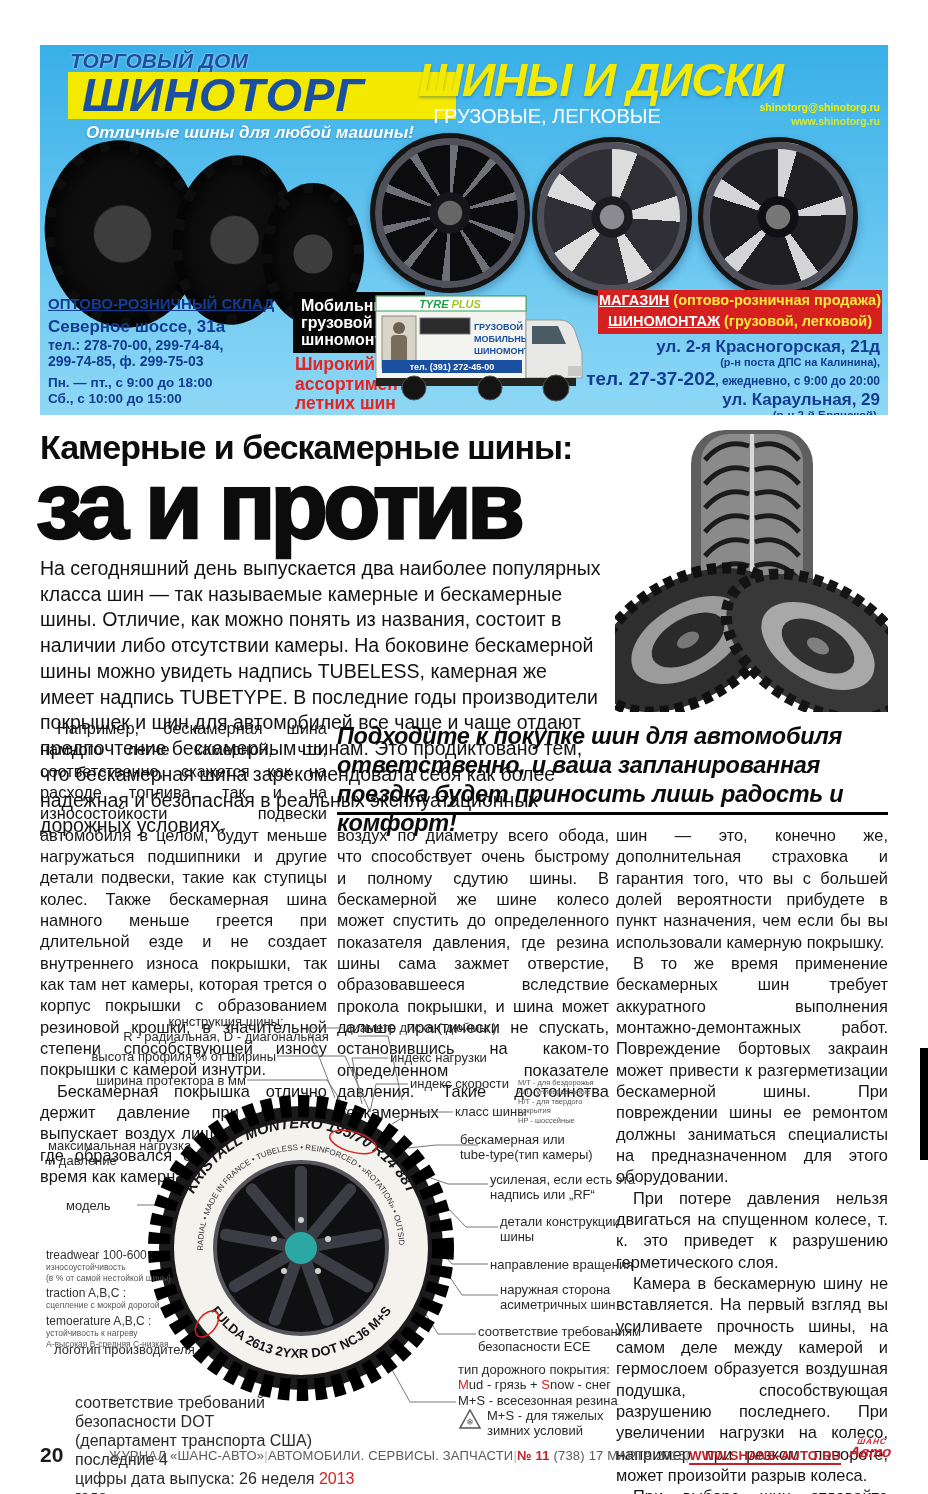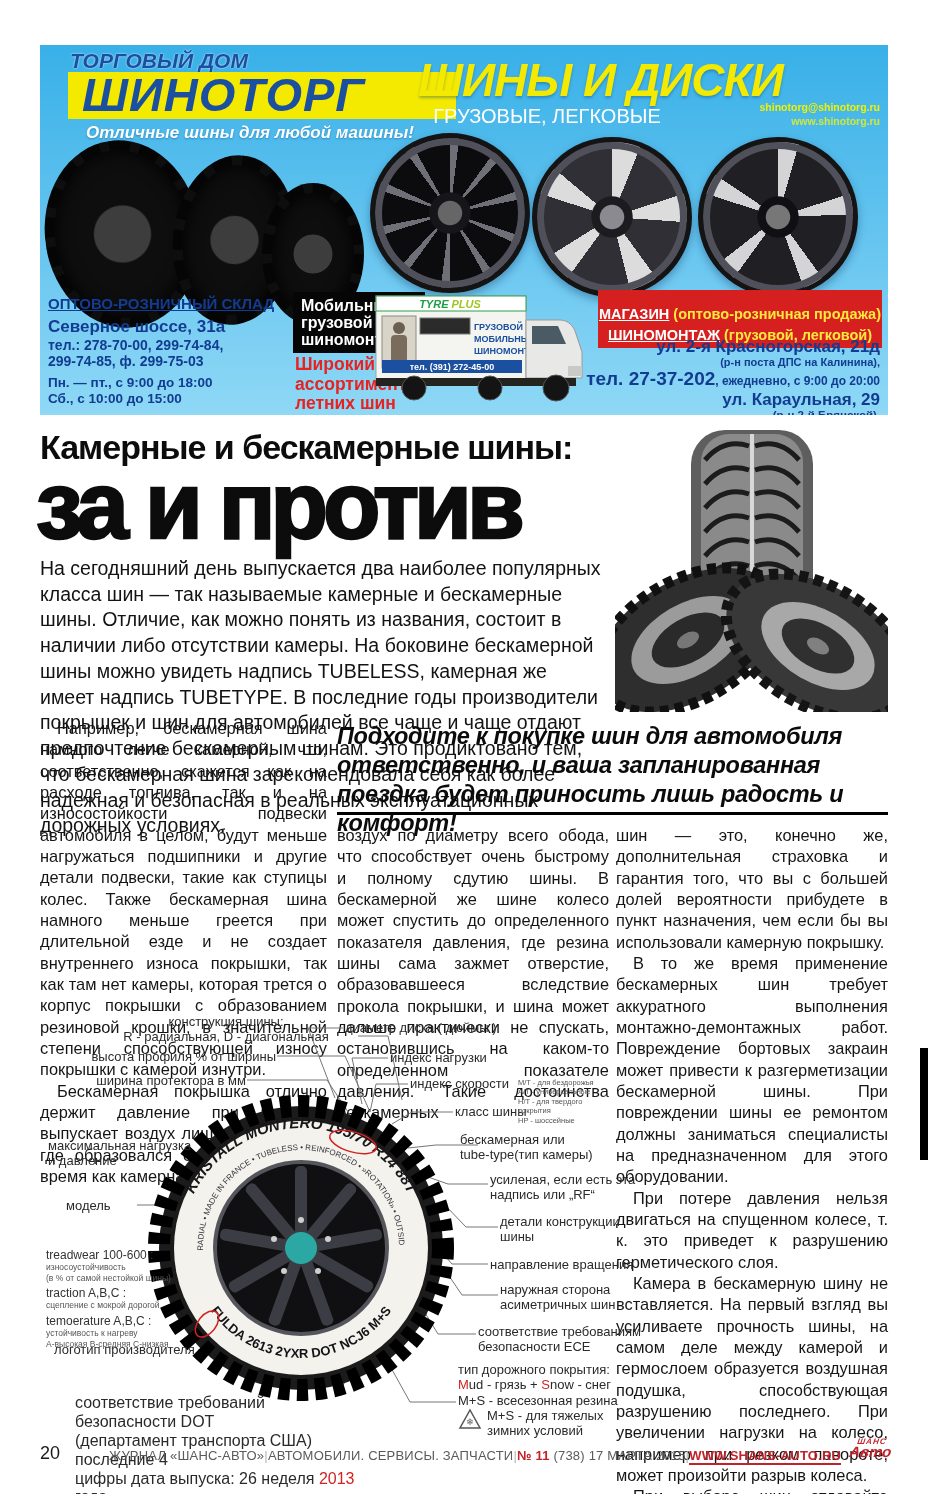--- a/index.html
+++ b/index.html
@@ -30,21 +30,21 @@
   .wheel{border-radius:50%;border:5px solid #141414;box-shadow:inset 0 0 0 7px #50505a, 0 4px 8px rgba(0,40,90,.35)}
   .warehouse{left:8px;top:250px;width:255px;color:var(--navy,#123c92);line-height:1.18}
   .warehouse .wt{font-size:15px;font-weight:800;text-decoration:underline}
   .warehouse .wa{font-size:17px;font-weight:800;margin-top:4px}
   .warehouse .wp{font-size:14px;font-weight:800}
   .warehouse .wh{font-size:13.5px;font-weight:800;margin-top:5px}
   .blackbox{left:253px;top:247px;width:124px;height:56px;background:#060606;color:#fff;
       font-size:16px;font-weight:800;line-height:1.07;padding:5px 0 0 8px}
   .promo{left:255px;top:310px;font-size:17.5px;font-weight:800;line-height:1.12;color:var(--promo_red,#e62320)}
   .redbanner{left:558px;top:245px;width:284px;height:44px;background:var(--banner_red,#d6201f);
-      text-align:center;font-size:14.5px;font-weight:800;line-height:1.45;padding-top:14px}
+      text-align:center;font-size:14.5px;font-weight:800;line-height:1.45;padding-top:0}
   .redbanner .w{color:#fff;text-decoration:underline}
   .redbanner .y{color:#ffe93c}
   .shop{left:500px;top:292px;width:340px;text-align:right;color:var(--navy,#123c92);line-height:1.12}
   .shop .a1{font-size:17px;font-weight:800}
   .shop .n1{font-size:11px;font-weight:700}
   .shop .p1{font-size:19px;font-weight:800}
   .shop .p1n{font-size:12px;font-weight:700}
   .shop .a2{font-size:17px;font-weight:800}
   .shop .n2{font-size:11.5px;font-weight:700}
   
@@ -56,21 +56,21 @@
       line-height:1.23;color:#0b0b0b;letter-spacing:-.3px}
   .rule{left:337px;top:812px;width:551px;height:3px;background:#000}
   .col{font-size:16.4px;line-height:1.3;text-align:justify;color:#151515}
   .col p{margin:0;text-indent:17px}
   .blackbar{left:920px;top:1048px;width:8px;height:112px;background:#000}
   
   .lbl{font-size:13px;color:#2a2a2a;line-height:1.18}
   .lbl-term{font-size:12px;color:#333}
   .lbl-sm{font-size:8.5px;color:#555;line-height:1.25}
   
-  .pagenum{left:40px;top:1443px;font-size:18px;font-weight:400;color:#1a1a1a}
+  .pagenum{left:40px;top:1443px;font-size:21px;font-weight:700;color:#1a1a1a}
   .footline{left:120px;top:1448px;width:710px;display:flex;justify-content:center;gap:0;
       font-size:13px;color:#5a5a5a;letter-spacing:.2px;white-space:nowrap}
   .footline .red{color:var(--footer_red,#c2232a);font-weight:800}
   .footline .site{color:var(--footer_red,#c2232a);font-weight:800;border-bottom:2px solid var(--footer_red,#c2232a)}
   .footline .sep{color:#b5b5b5}
   .shanslogo{left:845px;top:1438px;width:52px;text-align:center;color:var(--footer_red,#c2232a);
       font-style:italic;transform:skewX(-8deg);line-height:.9}
   .shanslogo .l1{font-size:8px;font-weight:800;letter-spacing:1px}
   .shanslogo .l2{font-size:15px;font-weight:900}
 </style>

